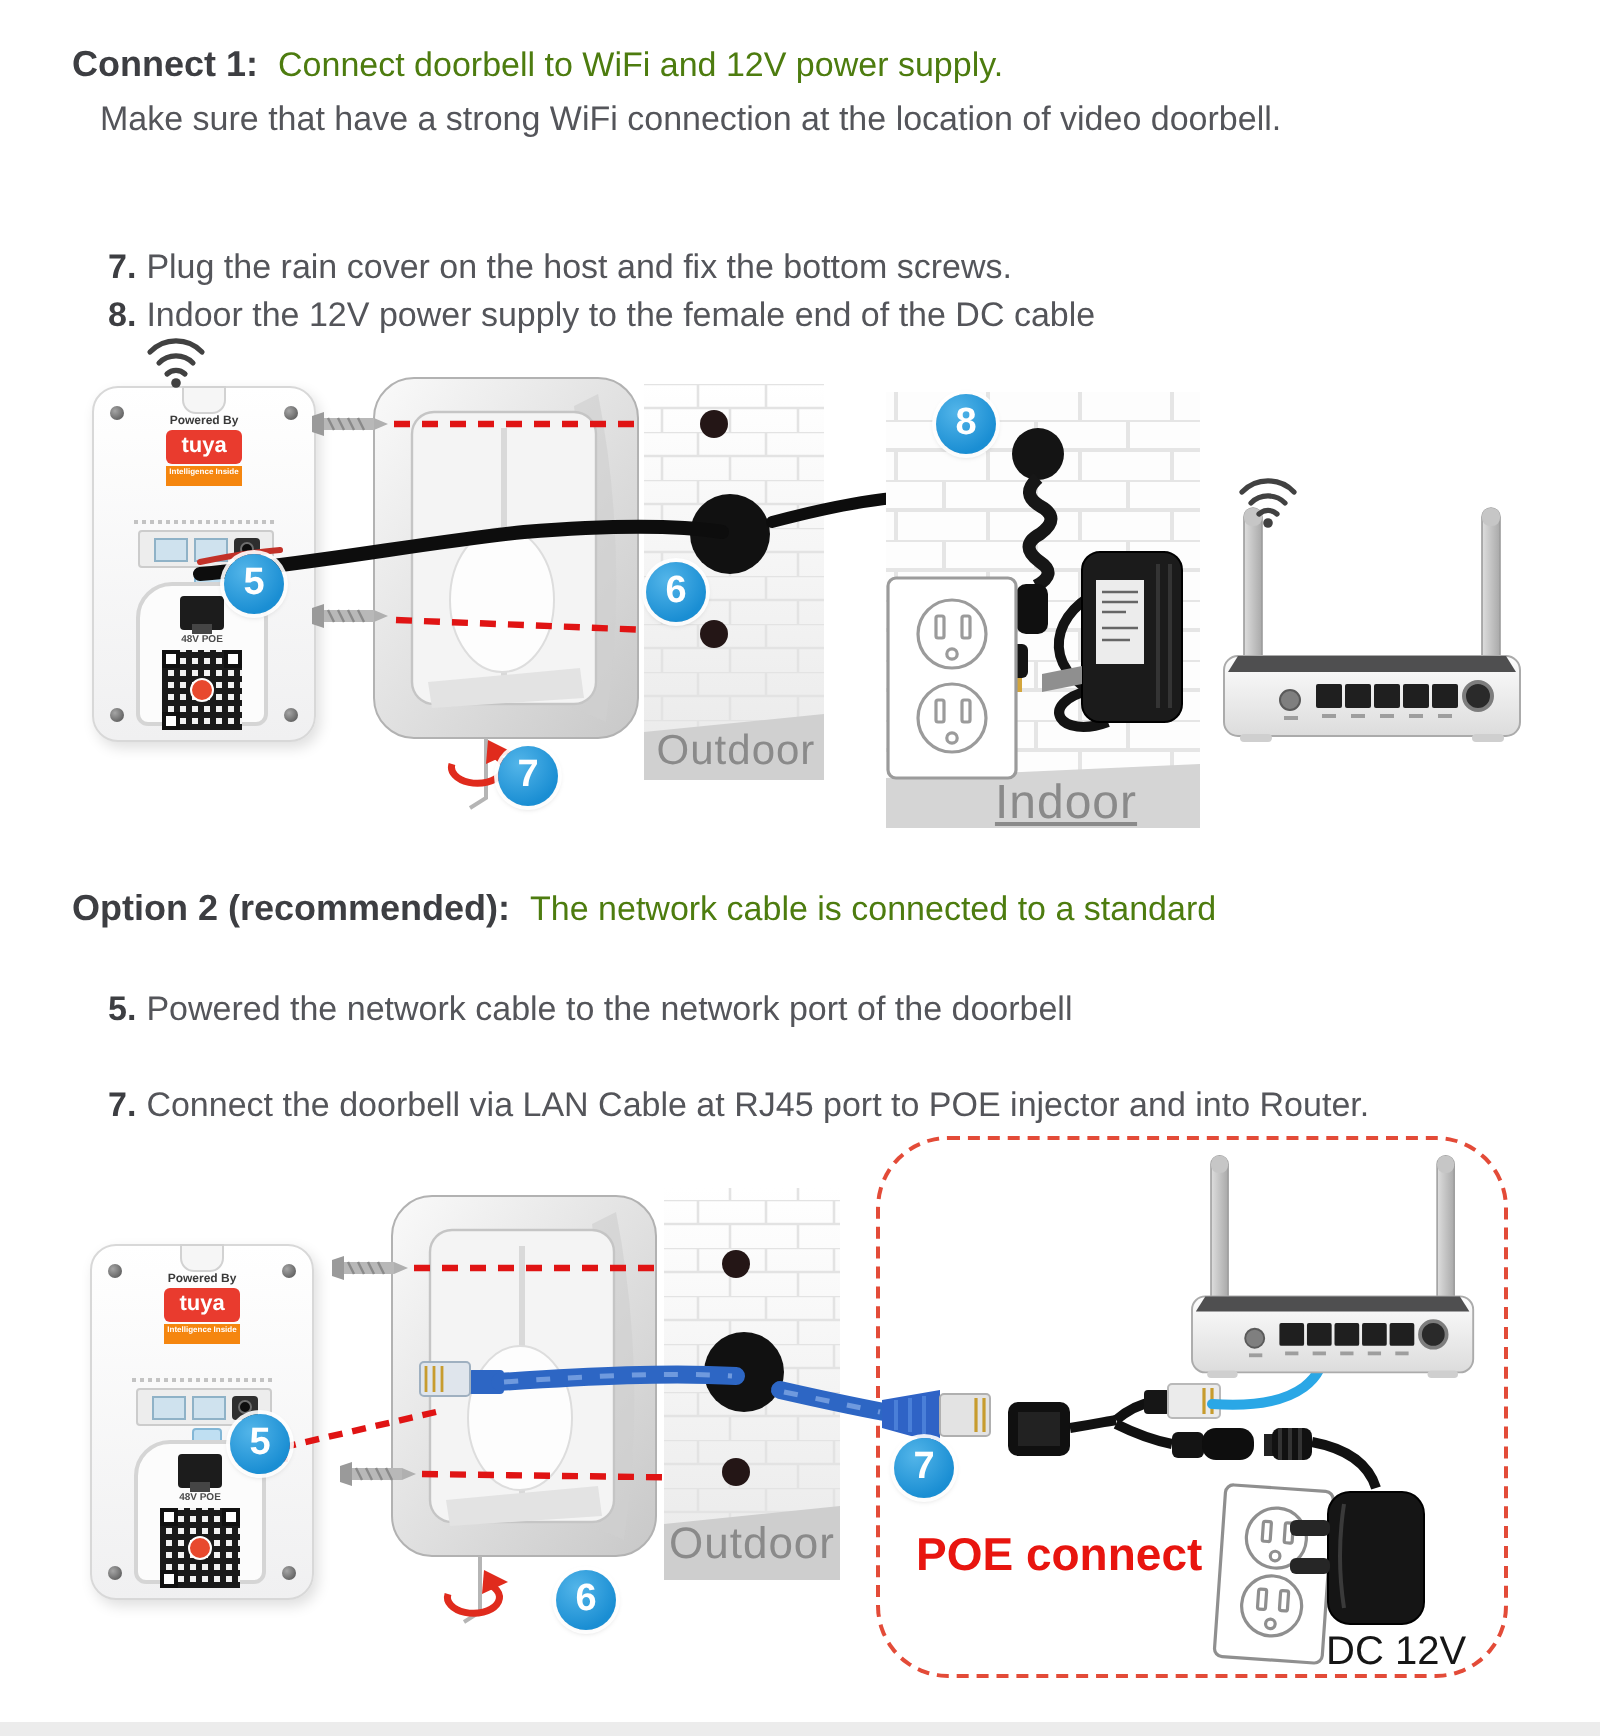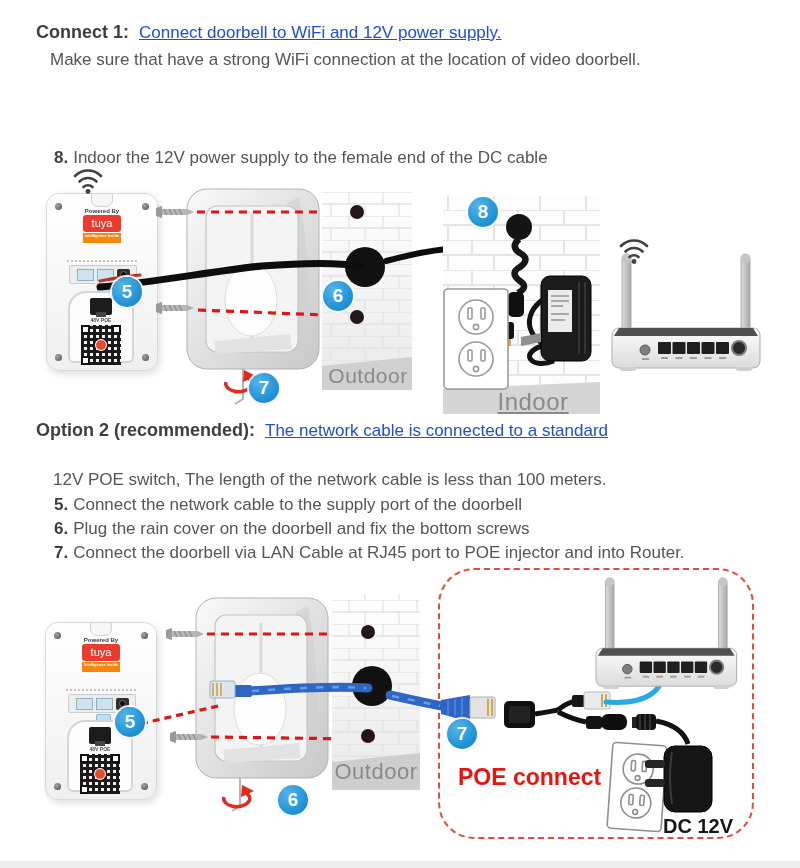--- a/index.html
+++ b/index.html
@@ -2,33 +2,33 @@
 <html><head>
 <meta charset="utf-8">
 <style>
   html,body{margin:0;padding:0;background:#fff;}
   .page{position:relative;width:800px;height:868px;background:#fff;overflow:hidden;
         font-family:"Liberation Sans",sans-serif;}
   
   .tline{position:absolute;white-space:nowrap;color:#54555a;font-size:17px;}
   .headline{font-weight:bold;color:#3d3e42;font-size:18px;}
   .stepnum{font-weight:bold;color:#3d3e42;margin-right:5px;}
-  .headrest{margin-left:10px;font-weight:normal;color:#1d4ed8;font-size:17px;text-decoration:underline;}
+  .headrest{margin-left:10px;font-weight:normal;color:#4d7c0f;font-size:17px;}
   
   .doorbell{position:absolute;width:110px;height:176px;z-index:1;
     background:linear-gradient(180deg,#ffffff,#f0f0f1);
     border:1px solid #d8d8d8;border-radius:13px;box-shadow:2px 3px 7px rgba(0,0,0,.13);}
   .db-tab{position:absolute;top:-1px;left:50%;transform:translateX(-50%);width:20px;height:12px;
     background:#f6f6f6;border:1px solid #d2d2d2;border-radius:0 0 7px 7px;}
   .db-screw{position:absolute;width:7px;height:7px;border-radius:50%;
     background:radial-gradient(circle at 35% 35%,#a5a5a5,#4d4d4d);}
   .db-label{position:absolute;top:14px;left:0;right:0;text-align:center;}
   .db-poweredby{font-size:6px;font-weight:bold;color:#3a3a3a;}
   .db-tuya{width:38px;height:17px;background:#e93b2e;border-radius:3px;color:#fff;
-    font-weight:normal;font-size:11px;line-height:16px;margin:1px auto 0;}
+    font-weight:bold;font-size:11px;line-height:16px;margin:1px auto 0;}
   .db-tagline{width:38px;height:10px;background:#f5860f;color:#fff;font-weight:bold;
     font-size:4px;line-height:5px;margin:1px auto 0;overflow:hidden;}
   .db-specline{position:absolute;top:66px;left:20px;width:70px;border-top:2px dotted #c3c3c3;}
   .db-terms{position:absolute;top:71px;left:22px;width:66px;height:17px;background:#ededed;
     border:1px solid #cccccc;border-radius:2px;display:flex;gap:3px;align-items:center;justify-content:center;}
   .term{width:15px;height:10px;background:#cfe2ee;border:1px solid #8fb2c7;}
   .cam{width:13px;height:12px;background:#2e2e2e;border-radius:2px;position:relative;}
   .cam::after{content:"";position:absolute;left:3px;top:2.5px;width:7px;height:7px;border-radius:50%;
     background:#0d0d0d;border:1px solid #6e6e6e;box-sizing:border-box;}
   .db-connector{position:absolute;top:91px;left:50px;width:13px;height:10px;background:#bfdff2;
@@ -44,43 +44,42 @@
   .qr-finder{position:absolute;width:9px;height:9px;background:#fff;border:2.5px solid #111;box-sizing:border-box;}
   .qr-dot{position:absolute;left:50%;top:50%;transform:translate(-50%,-50%);width:10px;height:10px;
     border-radius:50%;background:#e8492e;border:1px solid #fff;}
   
   .badge{position:absolute;width:30px;height:30px;border-radius:50%;z-index:3;
     background:radial-gradient(circle at 35% 30%,#53b5e9,#1a8ed3 72%);
     color:#fff;font-weight:bold;font-size:19px;line-height:30px;text-align:center;
     box-shadow:0 0 0 2px rgba(255,255,255,.9),0 1px 3px rgba(0,0,0,.25);}
   .walllabel{position:absolute;z-index:3;color:#8a8a8a;letter-spacing:.5px;}
   .poe-label{position:absolute;z-index:3;font-weight:bold;color:#e8150f;font-size:23px;}
-  .dc-label{position:absolute;z-index:3;font-weight:bold;color:#161616;font-size:20px;}
+  .dc-label{position:absolute;z-index:3;font-weight:normal;color:#161616;font-size:20px;}
   .dashedbox{position:absolute;left:438px;top:568px;width:316px;height:271px;z-index:0;
     border:2.5px dashed #e34b38;border-radius:36px;box-sizing:border-box;}
   .gfx{position:absolute;left:0;top:0;z-index:2;pointer-events:none;}
   .bottomstrip{position:absolute;left:0;top:861px;width:800px;height:7px;background:#ececec;}
 </style>
 </head>
 <body>
 
 <div class="page">
 
   <div class="tline" style="left:36px;top:22px;">
     <span class="headline">Connect 1:</span><span class="headrest">Connect doorbell to WiFi and 12V power supply.</span>
   </div>
   <div class="tline" style="left:50px;top:50px;">Make sure that have a strong WiFi connection at the location of video doorbell.</div>
+  <div class="tline" style="left:54px;top:124px;"><span class="stepnum">7.</span><span>Plug the rain cover on the host and fix the bottom screws.</span></div>
   <div class="tline" style="left:54px;top:148px;"><span class="stepnum">8.</span><span>Indoor the 12V power supply to the female end of the DC cable</span></div>
 
-  <div class="tline" style="left:36px;top:420px;">
+  <div class="tline" style="left:36px;top:444px;">
     <span class="headline">Option 2 (recommended):</span><span class="headrest">The network cable is connected to a standard</span>
   </div>
-  <div class="tline" style="left:53px;top:470px;">12V POE switch, The length of the network cable is less than 100 meters.</div>
-  <div class="tline" style="left:54px;top:495px;"><span class="stepnum">5.</span><span>Connect the network cable to the supply port of the doorbell</span></div>
-  <div class="tline" style="left:54px;top:519px;"><span class="stepnum">6.</span><span>Plug the rain cover on the doorbell and fix the bottom screws</span></div>
+  <div class="tline" style="left:54px;top:495px;"><span class="stepnum">5.</span><span>Powered the network cable to the network port of the doorbell</span></div>
   <div class="tline" style="left:54px;top:543px;"><span class="stepnum">7.</span><span>Connect the doorbell via LAN Cable at RJ45 port to POE injector and into Router.</span></div>
 
   <div class="dashedbox"></div>
 
   <div class="doorbell" style="left:46px;top:193px;">
     <div class="db-tab"></div>
     <div class="db-screw" style="left:8px;top:9px;"></div>
     <div class="db-screw" style="left:95px;top:9px;"></div>
     <div class="db-screw" style="left:8px;bottom:9px;"></div>
     <div class="db-screw" style="left:95px;bottom:9px;"></div>

